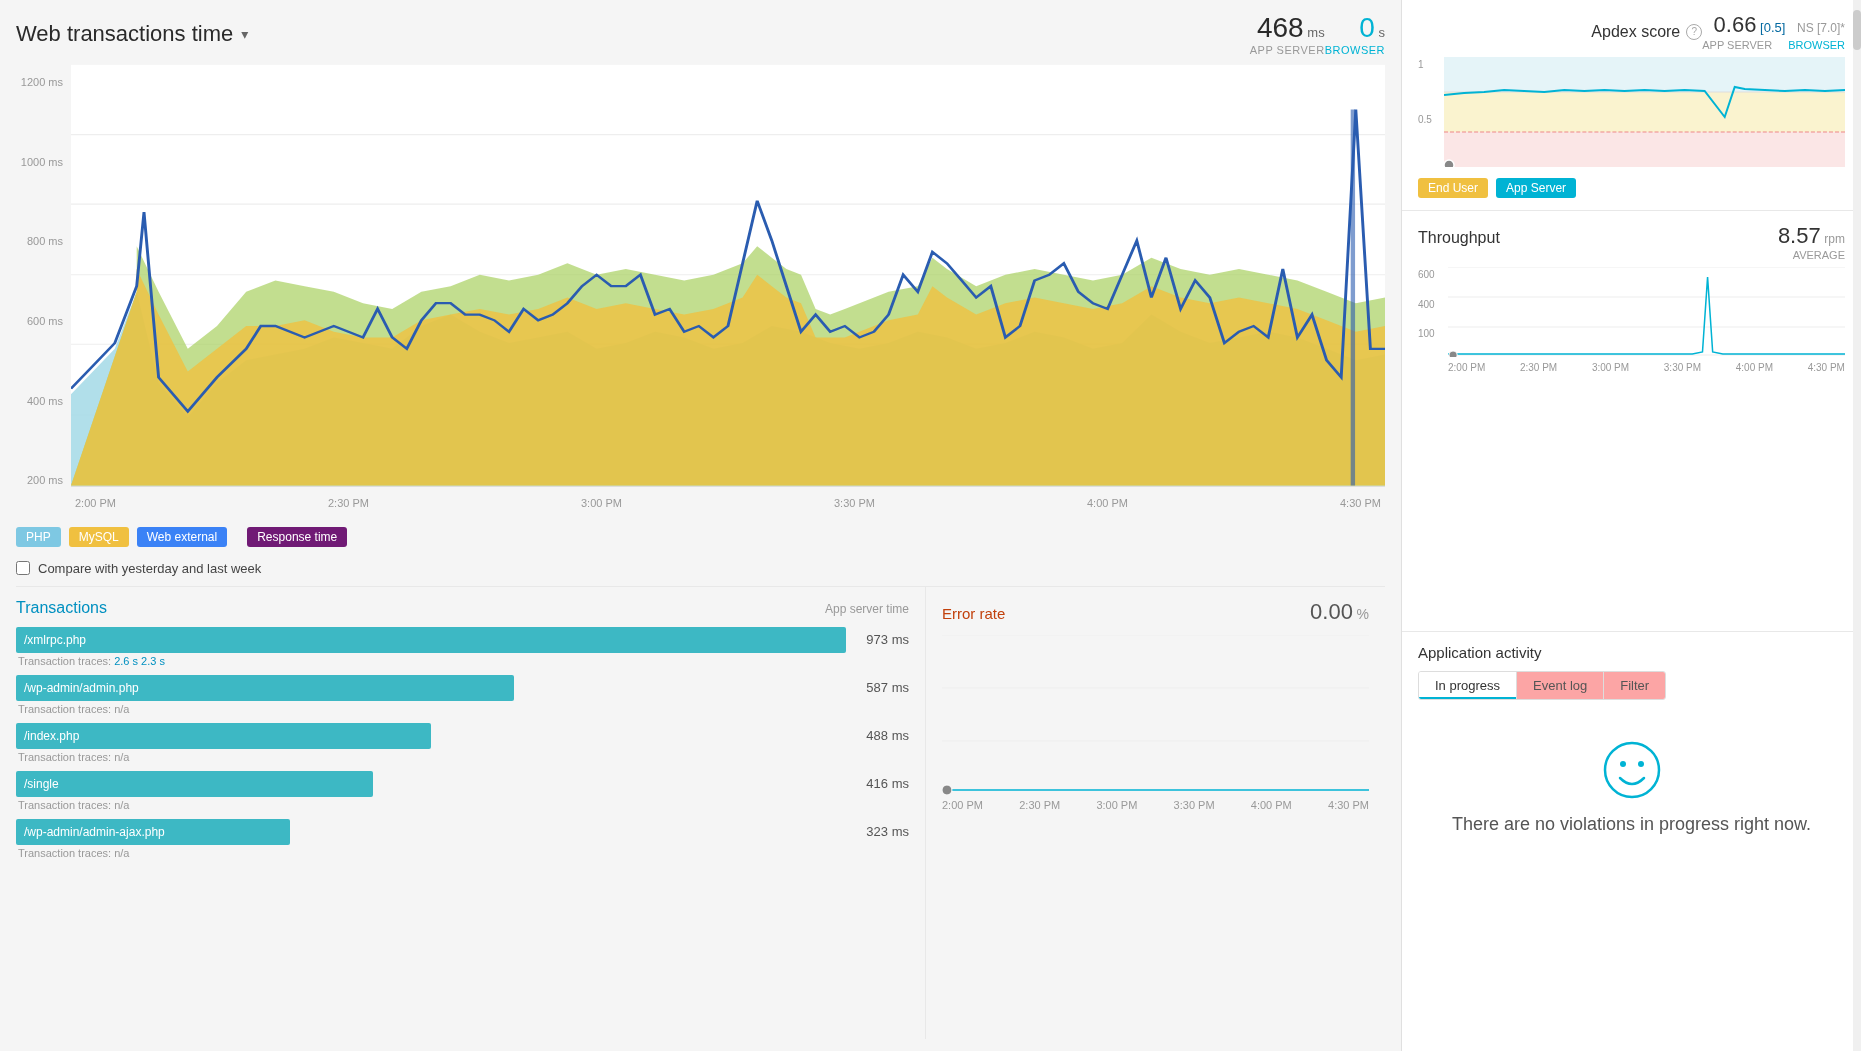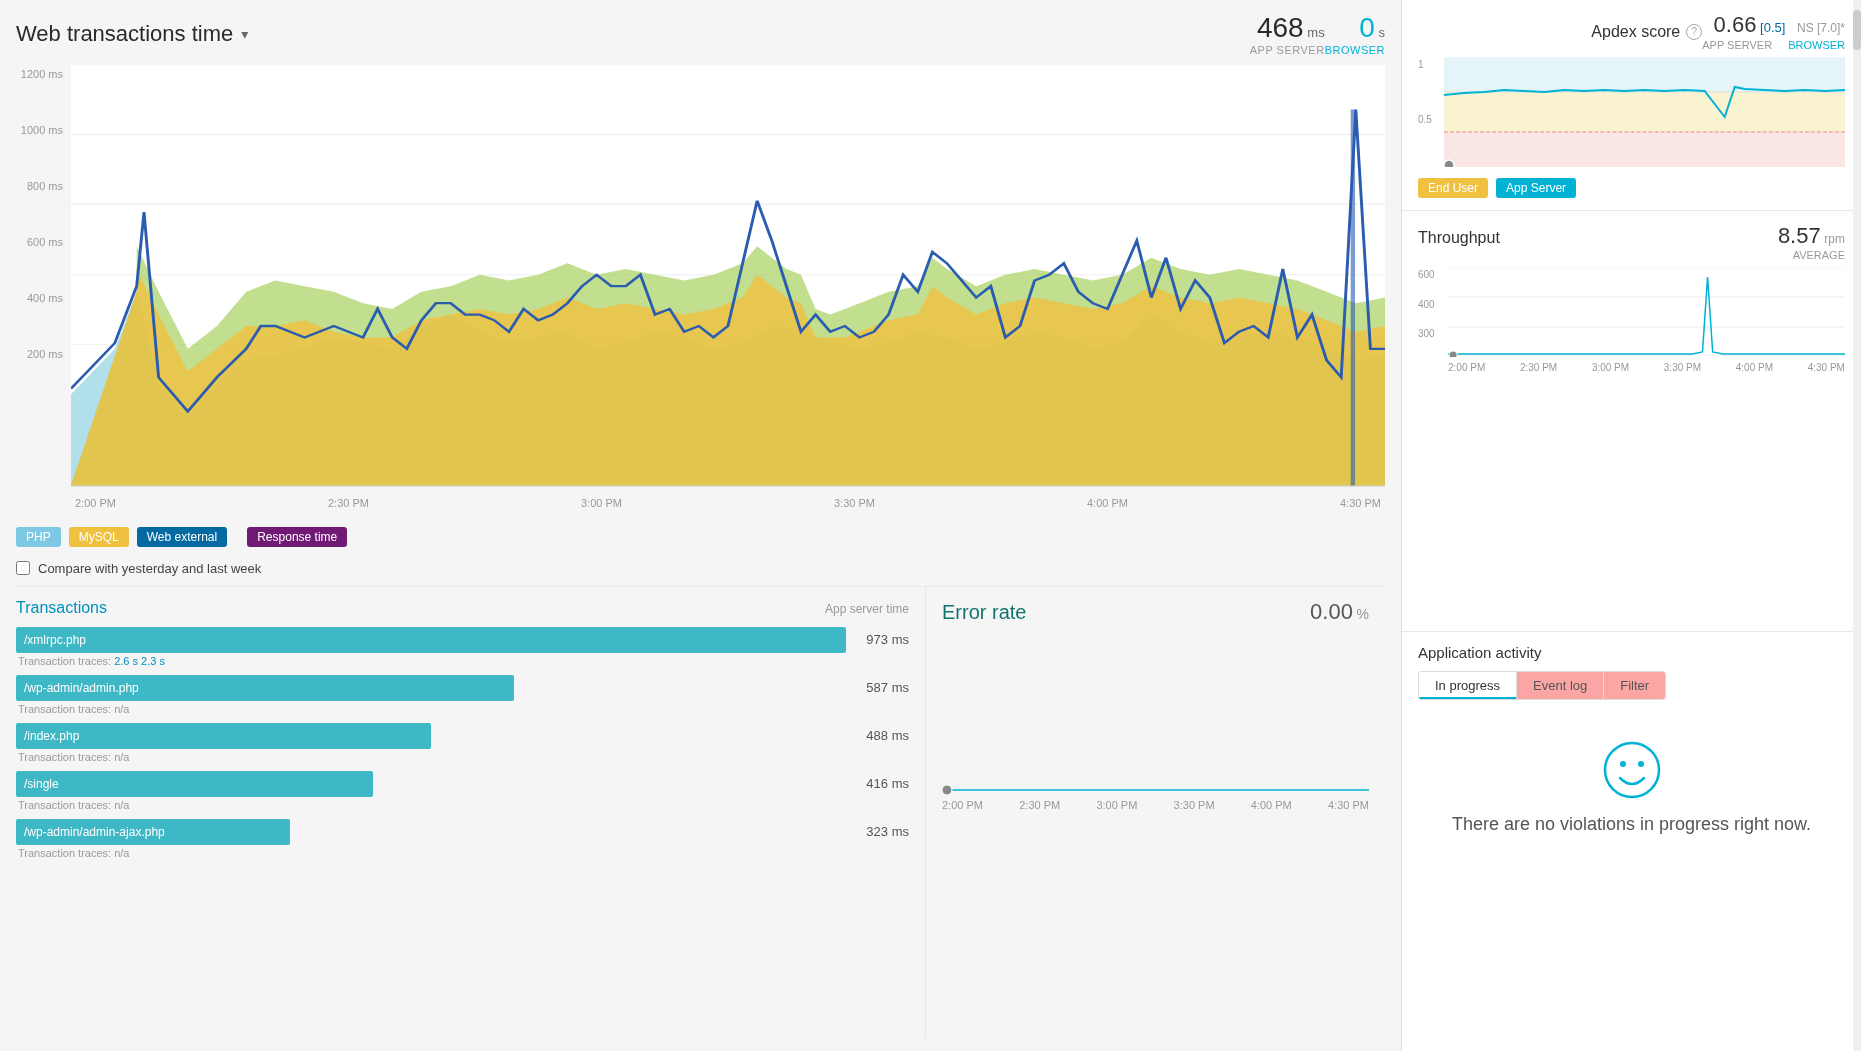--- a/index.html
+++ b/index.html
@@ -77,26 +77,26 @@
 
     
     .main-chart-container {
       position: relative;
       flex: 1;
       min-height: 0;
     }
     .y-axis-labels {
       position: absolute;
       left: 0;
-      top: 4px;
+      top: 12px;
       bottom: 30px;
       width: 55px;
       display: flex;
       flex-direction: column;
-      justify-content: flex-start;
+      justify-content: space-between;
       padding-bottom: 0;
       gap: 44px;
     }
     .y-label {
       font-size: 11px;
       color: #999;
       text-align: right;
       padding-right: 8px;
     }
     .chart-area {
@@ -140,21 +140,21 @@
       display: flex;
       align-items: center;
       gap: 4px;
       padding: 3px 10px;
       border-radius: 3px;
       font-size: 12px;
       font-weight: 500;
     }
     .legend-php { background: #7ec8e3; color: #fff; }
     .legend-mysql { background: #f0c040; color: #fff; }
-    .legend-webext { background: #0369a1; color: #fff; }
+    .legend-webext { background: #3b82f6; color: #fff; }
     .legend-response { background: #701a75; color: #fff; margin-left: 12px; }
 
     
     .compare-section {
       padding: 14px 0 10px 0;
       display: flex;
       align-items: center;
       gap: 8px;
       font-size: 13px;
       color: #444;
@@ -248,23 +248,23 @@
       border-left: 1px solid #e8e8e8;
       overflow: hidden;
     }
     .error-header {
       display: flex;
       justify-content: space-between;
       align-items: baseline;
       margin-bottom: 10px;
     }
     .error-title {
-      font-size: 20px;
+      font-size: 15px;
       font-weight: 500;
-      color: #0f766e;
+      color: #c2410c;
     }
     .error-value {
       font-size: 22px;
       font-weight: 300;
       color: #555;
     }
     .error-chart {
       position: relative;
       height: 160px;
     }
@@ -689,21 +689,21 @@
         <div class="throughput-value-block">
           <span class="throughput-value">8.57</span>
           <span class="throughput-unit">rpm</span>
           <div class="throughput-avg">AVERAGE</div>
         </div>
       </div>
       <div style="position:relative;display:flex;">
         <div style="width:30px;display:flex;flex-direction:column;justify-content:space-between;padding:2px 0;">
           <span style="font-size:10px;color:#999;">600</span>
           <span style="font-size:10px;color:#999;">400</span>
-          <span style="font-size:10px;color:#999;">300</span>
+          <span style="font-size:10px;color:#999;">100</span>
           <span style="font-size:10px;color:#999;"></span>
         </div>
         <div style="flex:1;">
           <svg viewBox="0 0 390 90" preserveAspectRatio="none" width="100%" height="90" xmlns="http://www.w3.org/2000/svg">
             <line x1="0" y1="0" x2="390" y2="0" stroke="#eee" stroke-width="1"></line>
             <line x1="0" y1="30" x2="390" y2="30" stroke="#eee" stroke-width="1"></line>
             <line x1="0" y1="60" x2="390" y2="60" stroke="#eee" stroke-width="1"></line>
             <line x1="0" y1="88" x2="390" y2="88" stroke="#eee" stroke-width="1"></line>
 
             <polyline points="0,87 50,87 100,87 150,87 200,87 220,87 240,87 250,85 255,10 260,85 270,87 280,87 300,87 350,87 390,87" fill="none" stroke="#00b3d4" stroke-width="1.5"></polyline>

